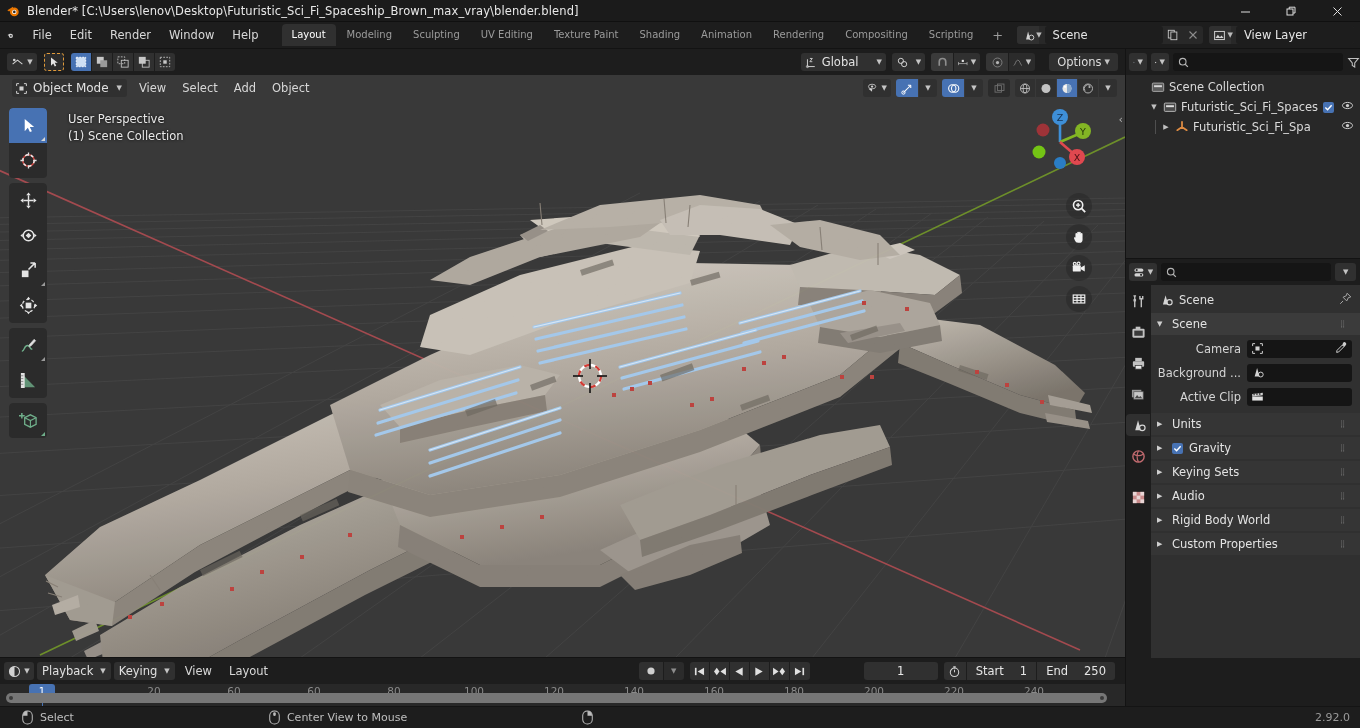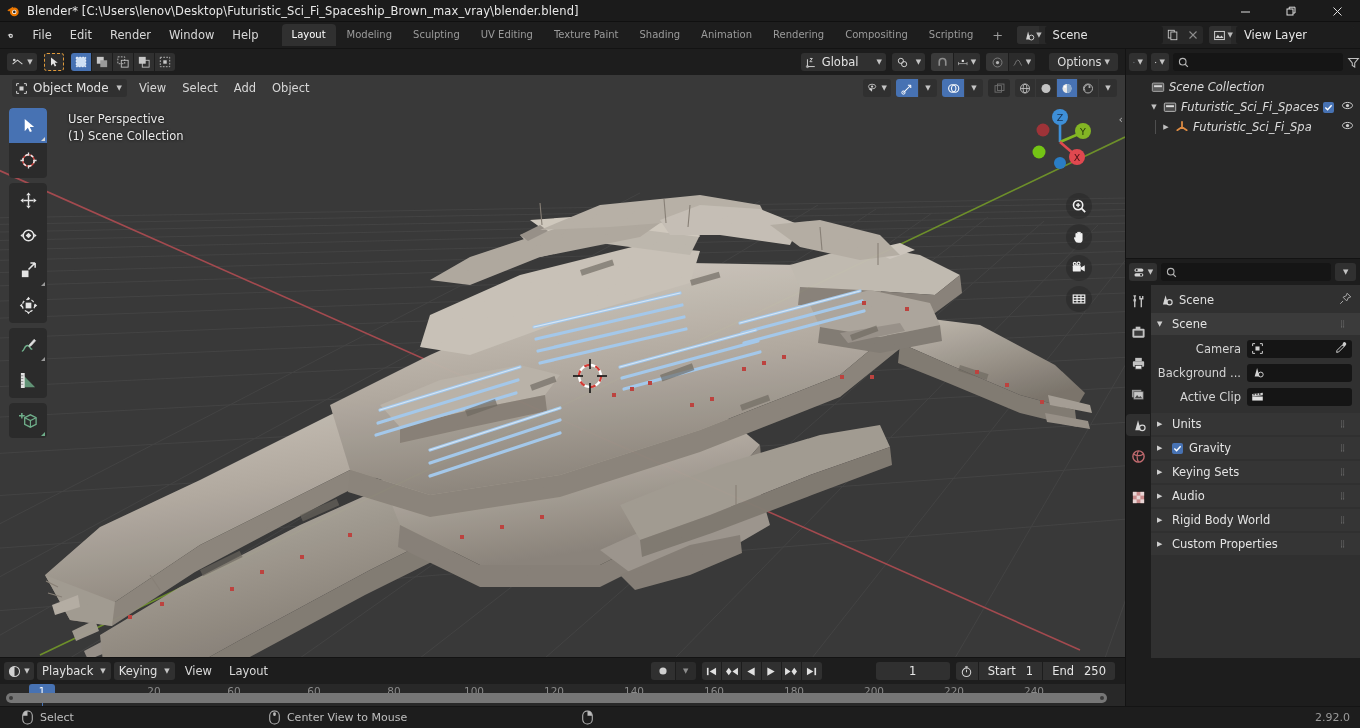--- a/index.html
+++ b/index.html
@@ -171,21 +171,21 @@
     padding-right: 6px; font-size: 11.5px; color: #dadada;
     position: relative;
   }
   .ol-disc { font-size: 7px; color: #c0c0c0; width: 10px; text-align: center; }
   .ol-eye { position: absolute; right: 6px; }
   .ol-check {
     position: absolute; right: 26px; width: 11px; height: 11px;
     background: #4772b3; border-radius: 2px;
     display: flex; align-items: center; justify-content: center;
   }
-  .ol-name { white-space: nowrap; overflow: hidden; font-style: italic; }
+  .ol-name { white-space: nowrap; overflow: hidden; }
 
   
   .props {
     position: absolute; top: 259px; left: 1125px; width: 235px; height: 399px;
     background: #1d1d1d;
   }
   .props-header { height: 26px; display: flex; align-items: center; gap: 4px; padding: 0 4px; }
   .props-body { position: absolute; top: 26px; left: 0; right: 0; bottom: 0; display: flex; }
   .props-tabs {
     width: 26px; background: #1d1d1d; padding-top: 5px;
@@ -250,21 +250,21 @@
     height: 18px; min-width: 74px; background: #303030; border-radius: 3px;
     display: flex; align-items: center; justify-content: center;
     font-size: 11.5px; color: #e8e8e8;
   }
   .se-group { display: flex; height: 18px; }
   .se-icon {
     width: 22px; background: #303030; border-radius: 3px 0 0 3px;
     display: flex; align-items: center; justify-content: center;
   }
   .se-cell {
-    background: #303030; display: flex; align-items: center; gap: 10px;
+    background: #303030; display: flex; align-items: center; gap: 16px;
     padding: 0 9px; font-size: 11.5px; color: #e6e6e6;
     border-left: 1px solid #1d1d1d;
   }
   .se-cell:last-child { border-radius: 0 3px 3px 0; }
 
   .tl-ruler {
     position: absolute; top: 26px; left: 0; width: 1125px; height: 22px;
     background: #282828; overflow: hidden;
   }
   .tick { position: absolute; top: 1px; font-size: 10.5px; color: #8a8a8a; transform: translateX(-50%); }

